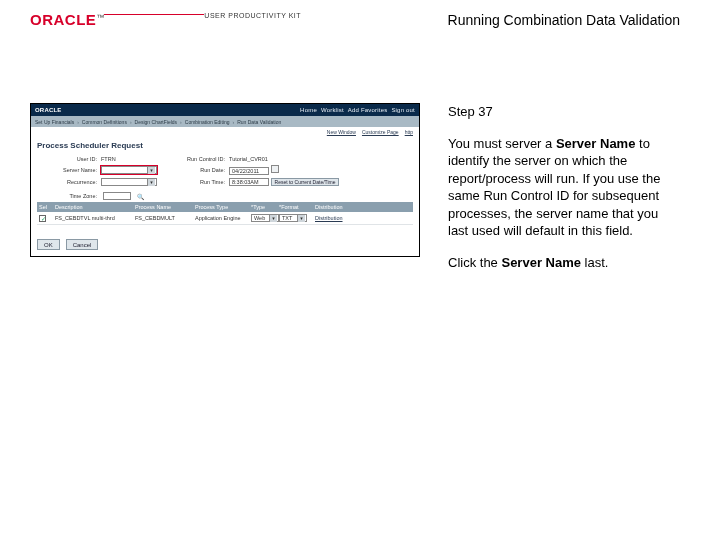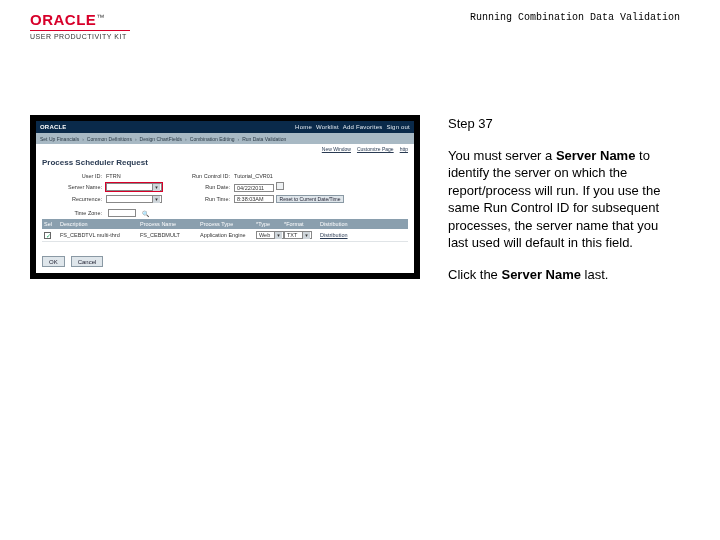--- a/index.html
+++ b/index.html
@@ -16,21 +16,21 @@
   .page {
     padding: 12px 30px 0 30px;
   }
   .header {
     display: flex;
     align-items: flex-start;
     margin-bottom: 75px;
   }
   .brand {
     display: flex;
-    flex-direction: column;
+    flex-direction: row;
     align-items: flex-start;
   }
   .brand-logo {
     font-size: 15px;
     font-weight: bold;
     color: #d7002a;
     letter-spacing: 0.5px;
     line-height: 1;
   }
   .brand-tm { font-size: 8px; color:#444; vertical-align: super;}
@@ -41,23 +41,22 @@
     margin: 2px 0 2px 0;
   }
   .brand-sub {
     font-size: 7px;
     color: #333;
     letter-spacing: 0.5px;
   }
   .doc-title {
     margin-left: auto;
     padding-right: 10px;
-    font-size: 10px;
+    font-size: 14px;
     color: #000;
-    font-family: Liberation Mono, monospace;
   }
   .content {
     display: flex;
     gap: 28px;
     align-items: flex-start;
   }
   .left {
     width: 390px;
     flex: none;
   }
@@ -65,21 +64,21 @@
     flex: 1;
     font-size: 13px;
     line-height: 1.35;
     padding-right: 8px;
   }
   .right p { margin: 0 0 14px 0; }
   .step { margin-bottom: 24px; }
 
   
   .app-shell {
-    border: 6px solid #000000;
+    border: 1px solid #000000;
     background: #fff;
     font-size: 6px;
     color: #333;
   }
   .app-topbar {
     background: #0a2a4a;
     height: 12px;
     display: flex;
     align-items: center;
     padding: 0 4px;

